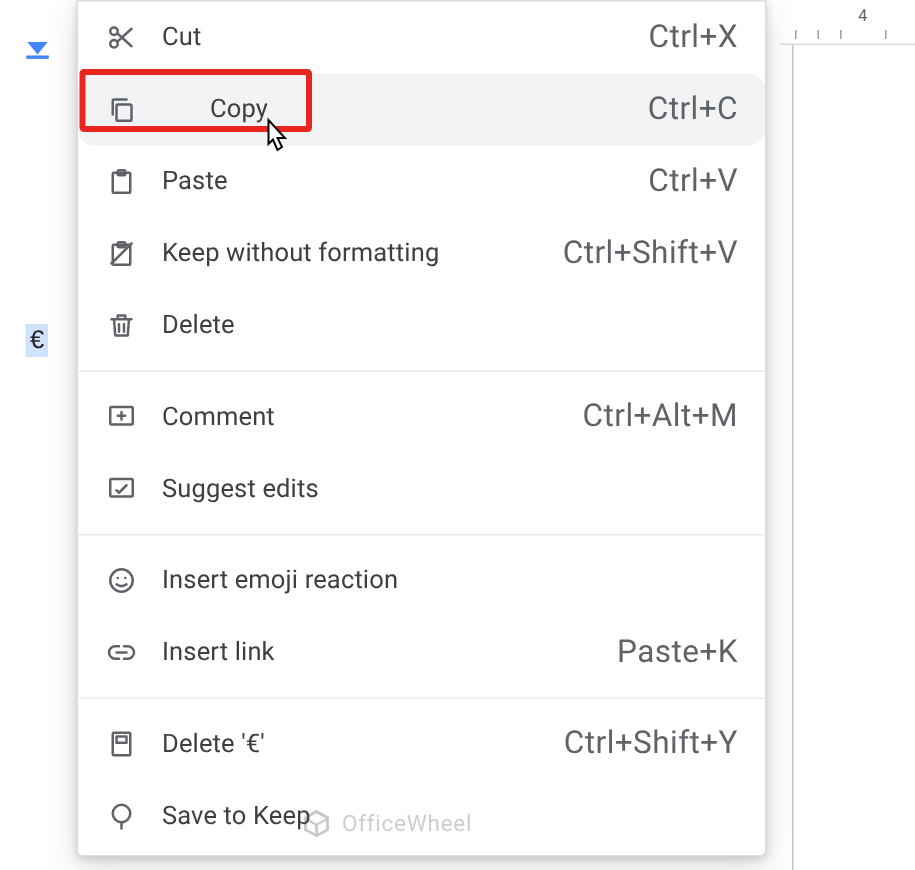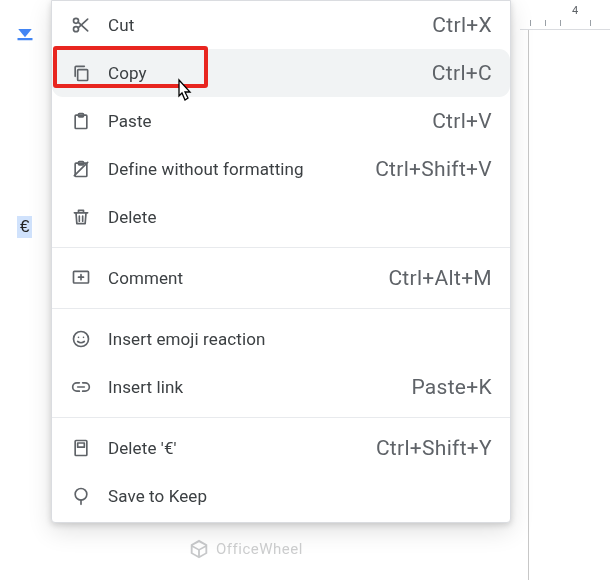--- a/index.html
+++ b/index.html
@@ -46,21 +46,21 @@
       display: flex;
       align-items: center;
       height: 48px;
       padding: 0 18px;
       color: #3c4043;
       font-size: 17px;
       letter-spacing: .1px;
       cursor: default;
       border-radius: 11px;
     }
-    .menu-item.hover { background: #f1f3f4; }
+    .menu-item.hover { background: #f1f3f4; gap: 32px; }
     .menu-item .icon {
       width: 22px; height: 22px;
       display: flex; align-items: center; justify-content: center;
       margin-right: 16px;
       color: #5f6368;
       flex-shrink: 0;
     }
     .menu-item .label { flex: 1; }
     .menu-item .shortcut { color: #5f6368; font-size: 21px; letter-spacing: .3px; }
     .separator { height: 1px; background: #e8eaed; margin: 6px 0; }
@@ -97,21 +97,21 @@
     .page-edge {
       position: absolute;
       right: 0;
       top: 30px;
       width: 82px;
       height: 100%;
       border-left: 1px solid #c7c7c7;
     }
     .watermark {
       position: absolute;
-      left: 188px; top: 538px;
+      left: 200px; top: 538px;
       display: flex; align-items: center;
       font-size: 15px;
       color: rgba(95,99,104,.32);
       letter-spacing: .5px;
       pointer-events: none;
     }
     .watermark svg { margin-right: 6px; opacity: .35; }
   </style>
 </head>
 <body>
@@ -170,21 +170,21 @@
       <span class="shortcut">Ctrl+V</span>
     </div>
     <div class="menu-item">
       <span class="icon">
         <svg viewBox="0 0 24 24" width="20" height="20">
           <rect x="5" y="5" width="14" height="16" rx="1" fill="none" stroke="#5f6368" stroke-width="2" stroke-linecap="round" stroke-linejoin="round"></rect>
           <rect x="9" y="3" width="6" height="4" rx="1" fill="none" stroke="#5f6368" stroke-width="2" stroke-linecap="round" stroke-linejoin="round"></rect>
           <line x1="4" y1="20" x2="20" y2="4" fill="none" stroke="#5f6368" stroke-width="2" stroke-linecap="round" stroke-linejoin="round"></line>
         </svg>
       </span>
-      <span class="label">Define without formatting</span>
+      <span class="label">Keep without formatting</span>
       <span class="shortcut">Ctrl+Shift+V</span>
     </div>
     <div class="menu-item">
       <span class="icon">
         <svg viewBox="0 0 24 24" width="20" height="20">
           <path d="M4 7 h16 M9 7 V4 h6 v3 M6 7 l1 13 h10 l1-13 M10 11 v6 M14 11 v6" fill="none" stroke="#5f6368" stroke-width="2" stroke-linecap="round" stroke-linejoin="round"></path>
         </svg>
       </span>
       <span class="label">Delete</span>
       <span class="shortcut"></span>
@@ -193,20 +193,30 @@
     <div class="menu-item">
       <span class="icon">
         <svg viewBox="0 0 24 24" width="20" height="20">
           <rect x="3" y="4" width="18" height="14" rx="1" fill="none" stroke="#5f6368" stroke-width="2" stroke-linecap="round" stroke-linejoin="round"></rect>
           <line x1="9" y1="11" x2="15" y2="11" fill="none" stroke="#5f6368" stroke-width="2" stroke-linecap="round" stroke-linejoin="round"></line>
           <line x1="12" y1="8" x2="12" y2="14" fill="none" stroke="#5f6368" stroke-width="2" stroke-linecap="round" stroke-linejoin="round"></line>
         </svg>
       </span>
       <span class="label">Comment</span>
       <span class="shortcut">Ctrl+Alt+M</span>
+    </div>
+    <div class="menu-item">
+      <span class="icon">
+        <svg viewBox="0 0 24 24" width="20" height="20">
+          <rect x="3" y="4" width="18" height="14" rx="1" fill="none" stroke="#5f6368" stroke-width="2" stroke-linecap="round" stroke-linejoin="round"></rect>
+          <path d="M8 13 l2 2 l6-6" fill="none" stroke="#5f6368" stroke-width="2" stroke-linecap="round" stroke-linejoin="round"></path>
+        </svg>
+      </span>
+      <span class="label">Suggest edits</span>
+      <span class="shortcut"></span>
     </div>
     <div class="separator"></div>
     <div class="menu-item">
       <span class="icon">
         <svg viewBox="0 0 24 24" width="20" height="20">
           <circle cx="12" cy="12" r="9" fill="none" stroke="#5f6368" stroke-width="2" stroke-linecap="round" stroke-linejoin="round"></circle>
           <circle cx="9" cy="10" r="1" fill="#5f6368"></circle>
           <circle cx="15" cy="10" r="1" fill="#5f6368"></circle>
           <path d="M8 15 q4 3 8 0" fill="none" stroke="#5f6368" stroke-width="2" stroke-linecap="round" stroke-linejoin="round"></path>
         </svg>

